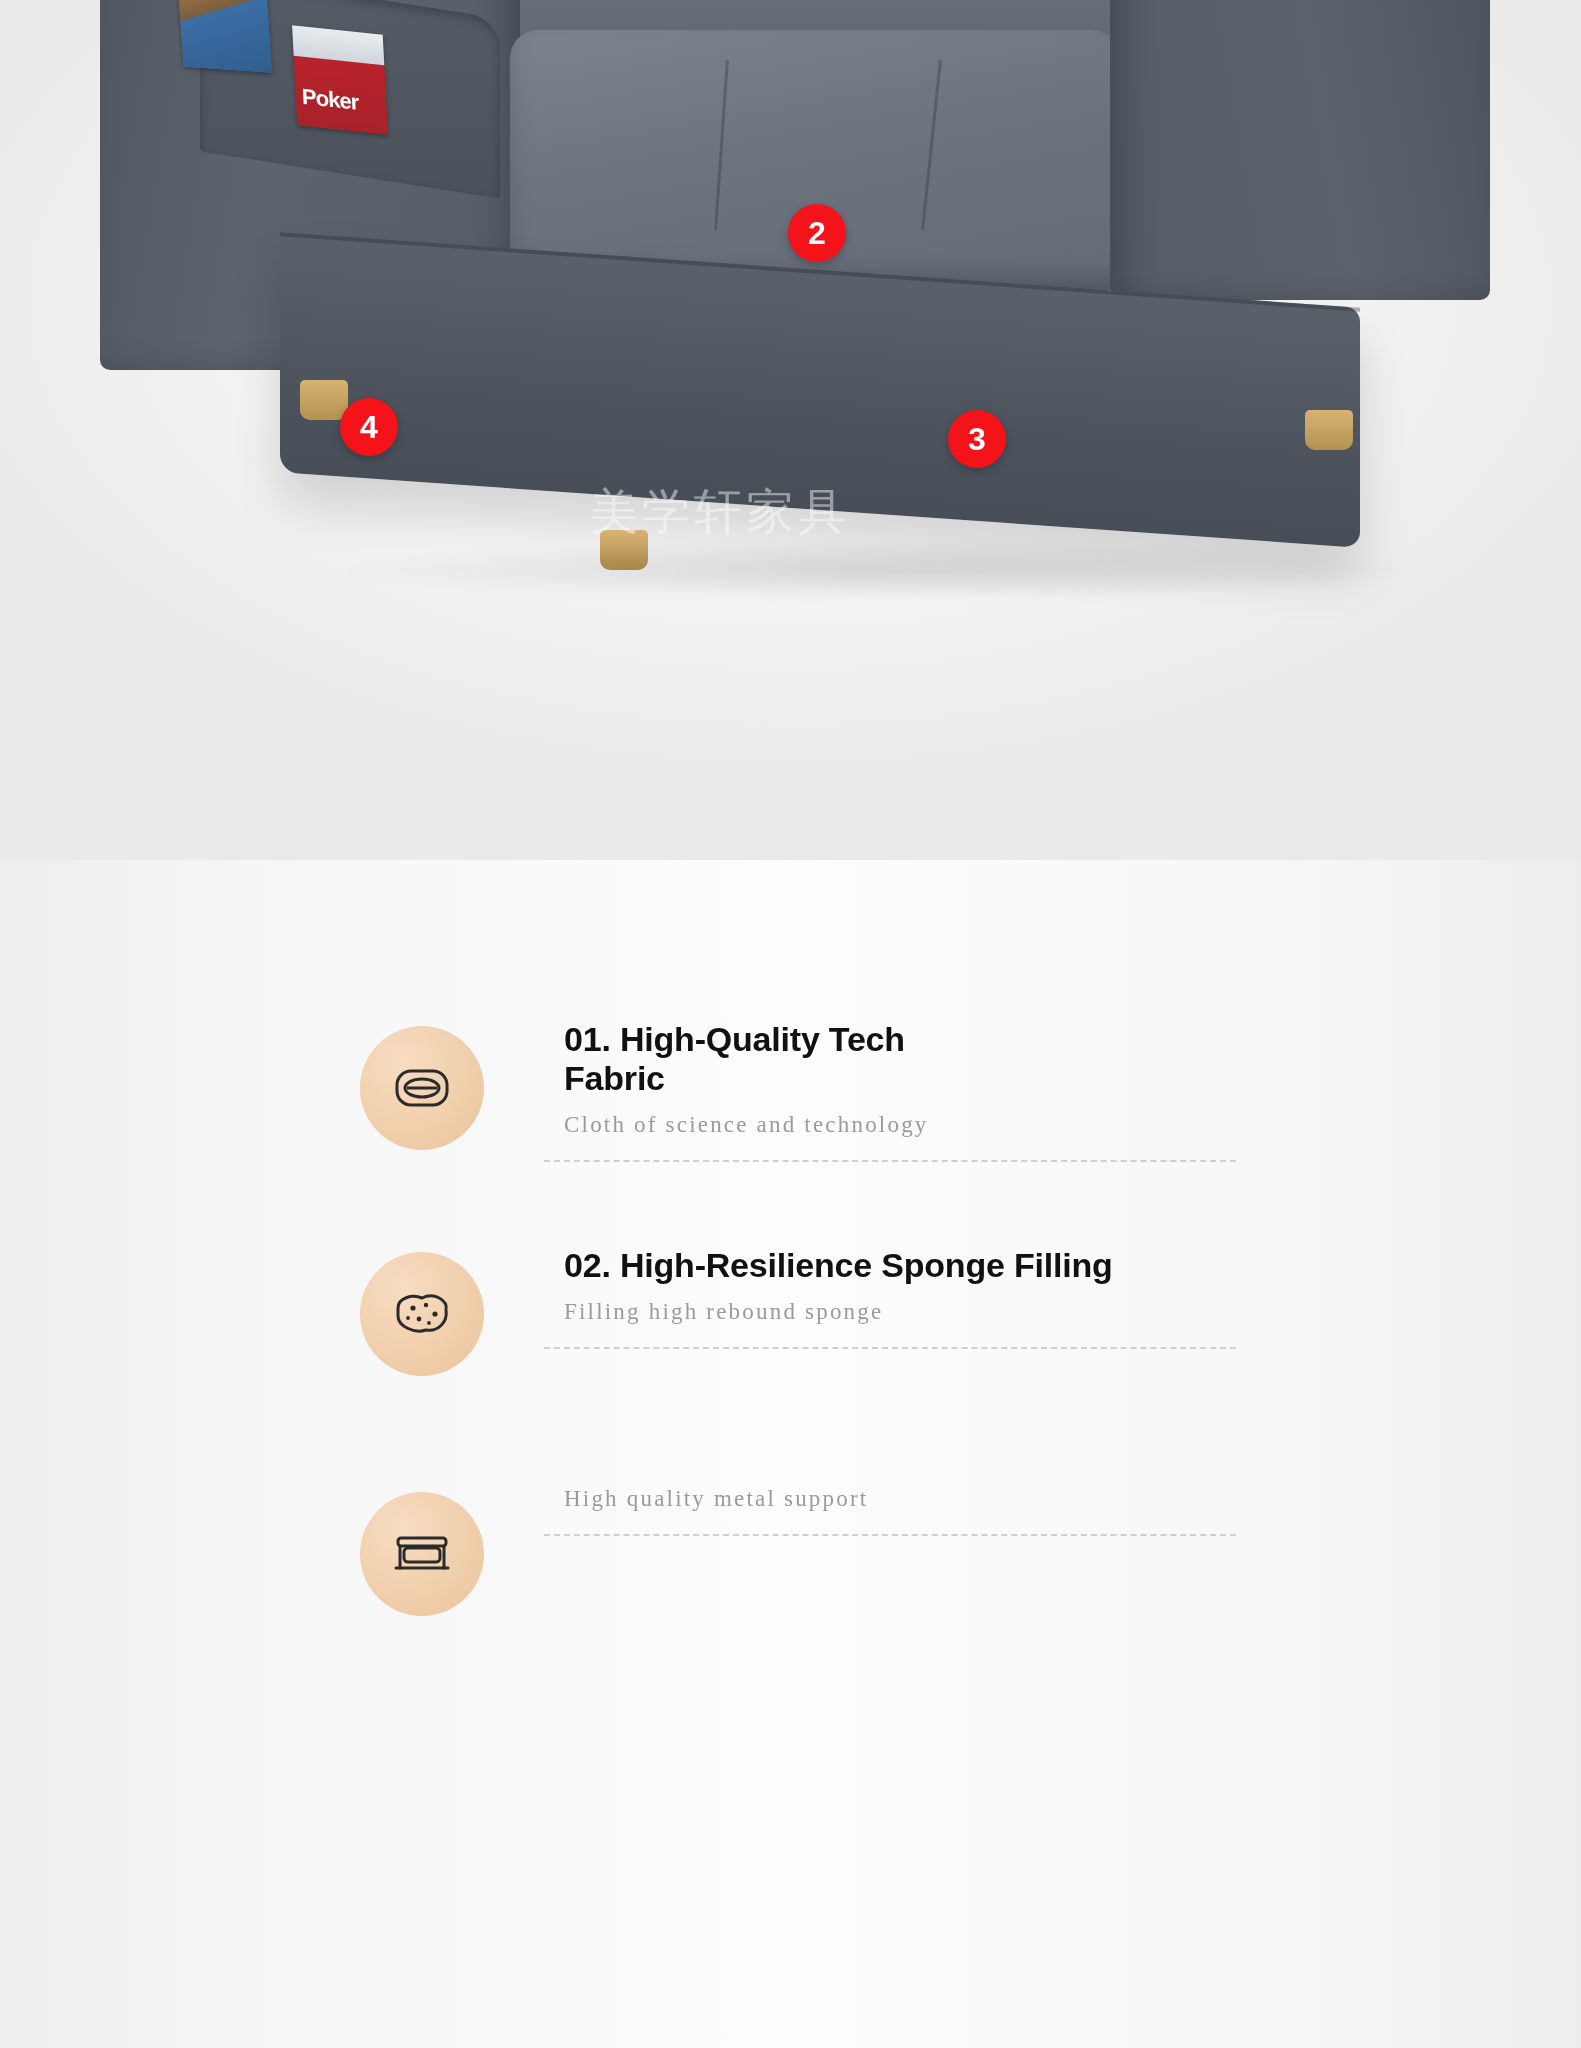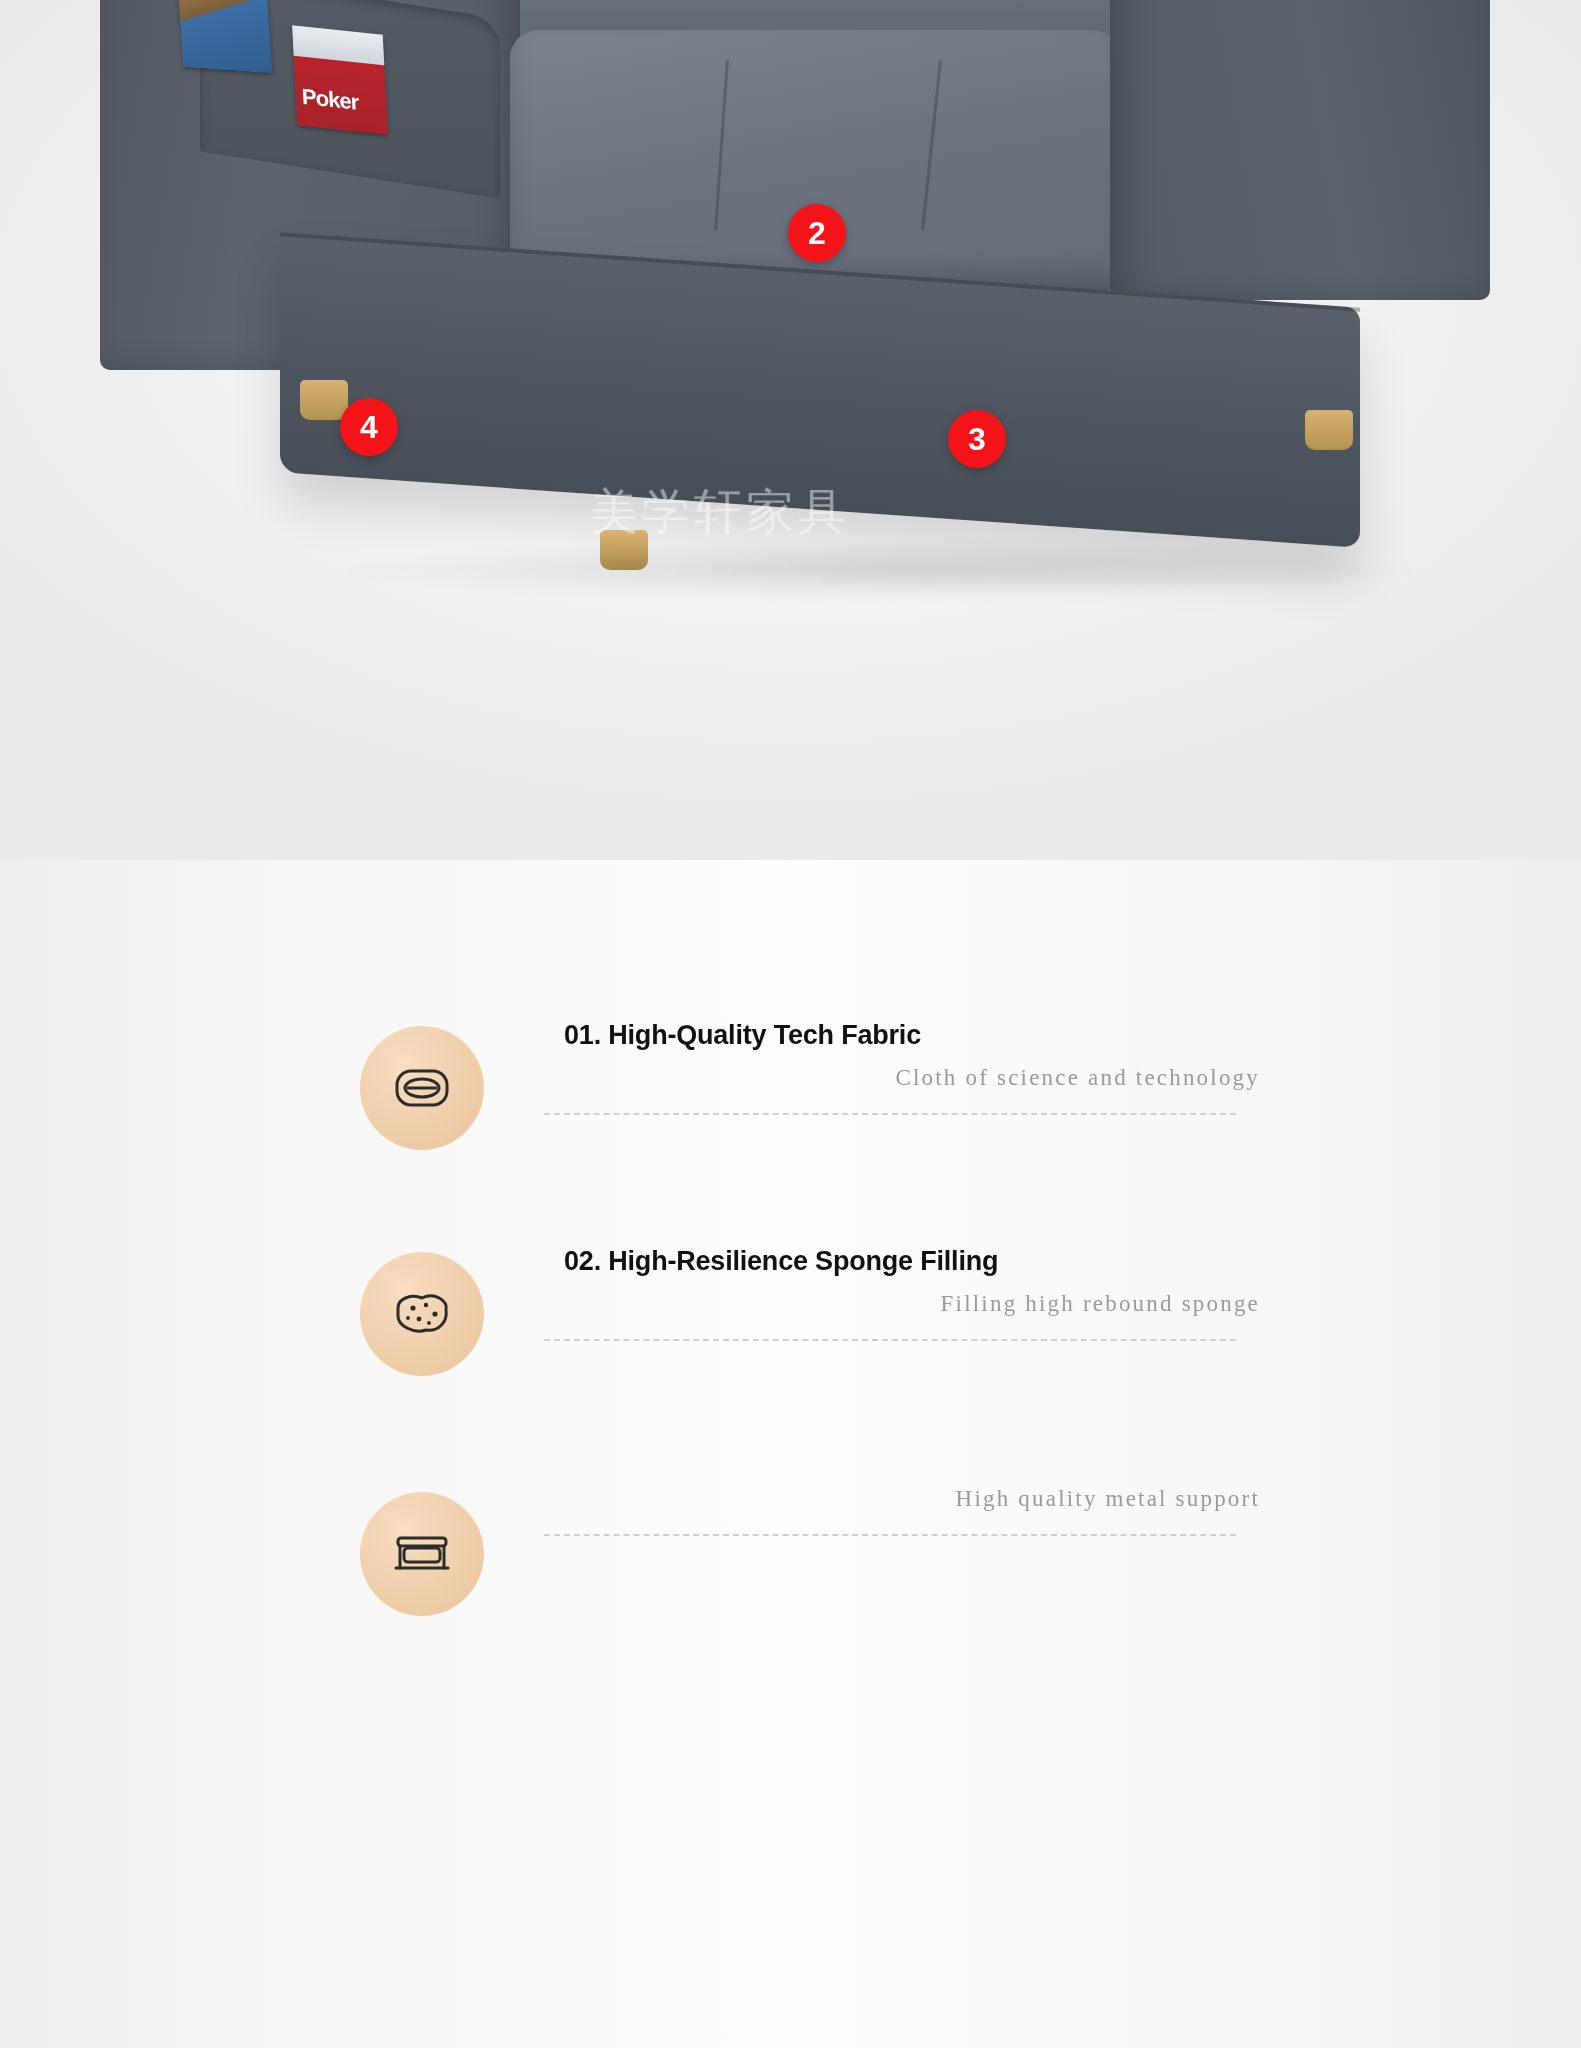--- a/index.html
+++ b/index.html
@@ -231,33 +231,33 @@
     background: radial-gradient(circle at 35% 30%, #f7ddc2 0%, #f0cfab 55%, #e9c49c 100%);
     display: flex;
     align-items: center;
     justify-content: center;
   }
   .feature-body {
     margin-left: 204px;
     padding-top: 0px;
   }
   .feature-title {
-    font-size: 27px;
+    font-size: 34px;
     font-weight: bold;
     color: #111111;
     line-height: 1.15;
     letter-spacing: -0.2px;
     font-family: "Liberation Sans", sans-serif;
   }
   .feature-sub {
     margin-top: 14px;
     font-size: 23px;
     color: #9a9a9a;
     letter-spacing: 2.2px;
-    text-align: right;
+    text-align: left;
     font-family: "Liberation Serif", serif;
   }
   .feature-rule {
     margin-top: 22px;
     margin-left: -20px;
     width: 692px;
     border-top: 2px dashed #cfcfcf;
     height: 0;
   }
   .f-01 .feature-title { width: 370px; }

